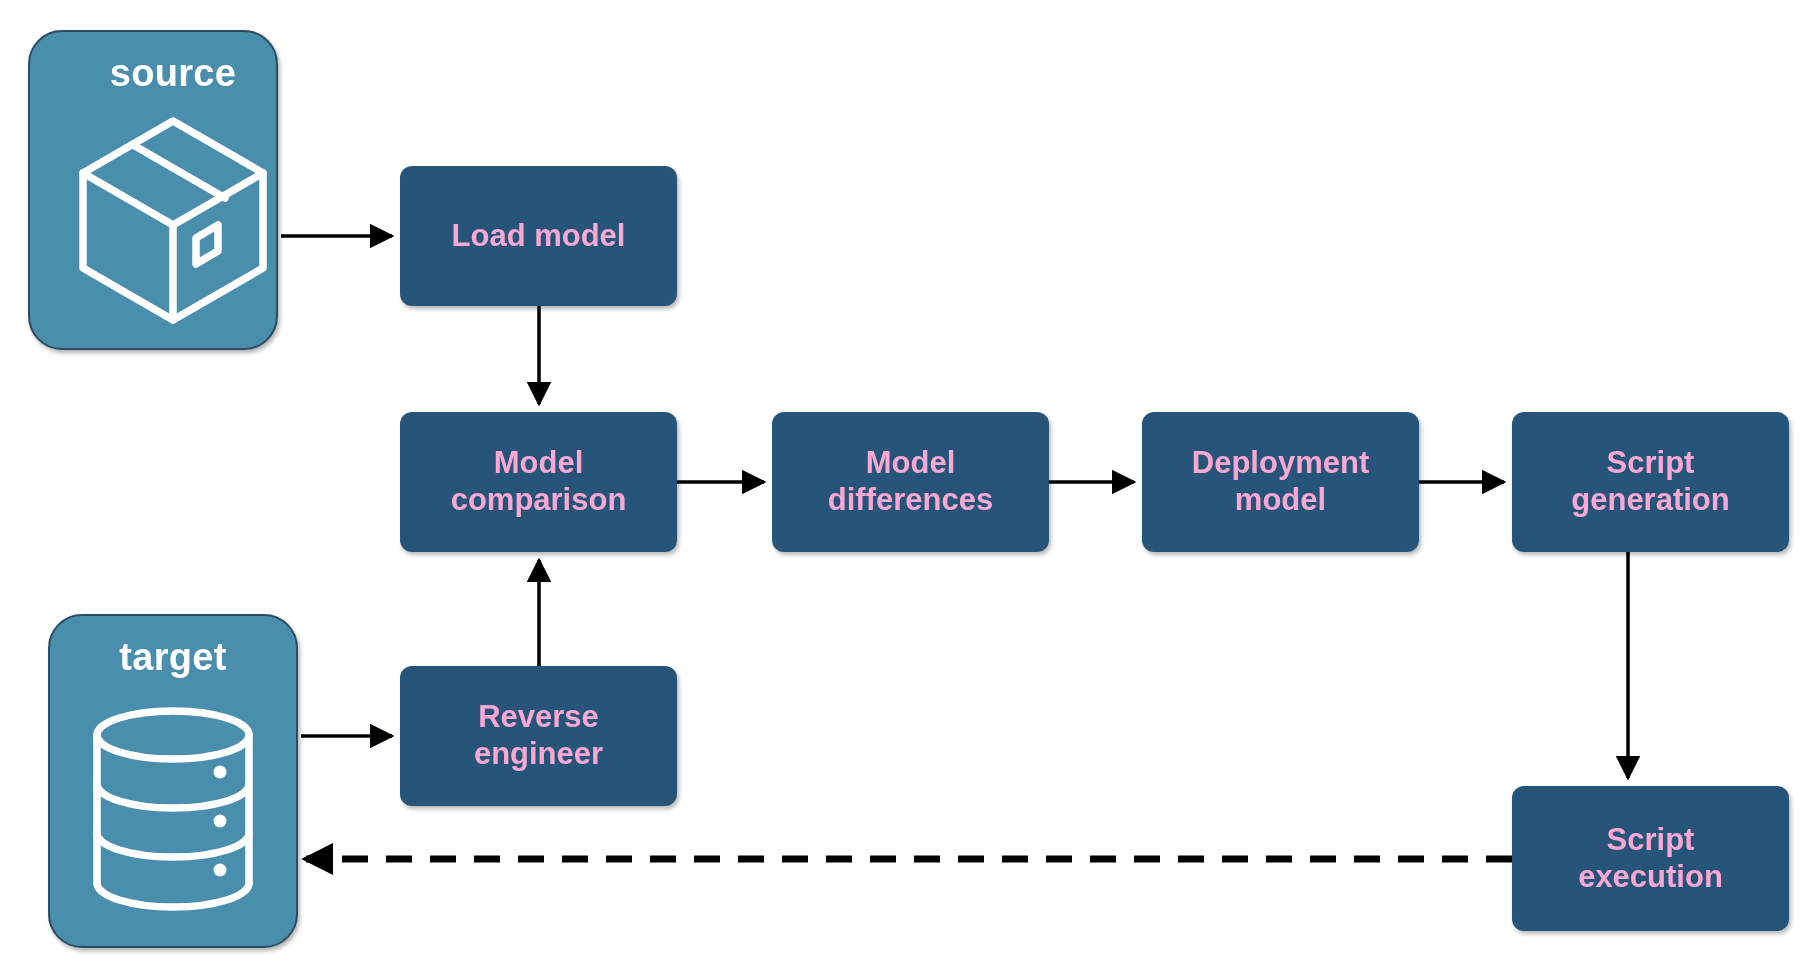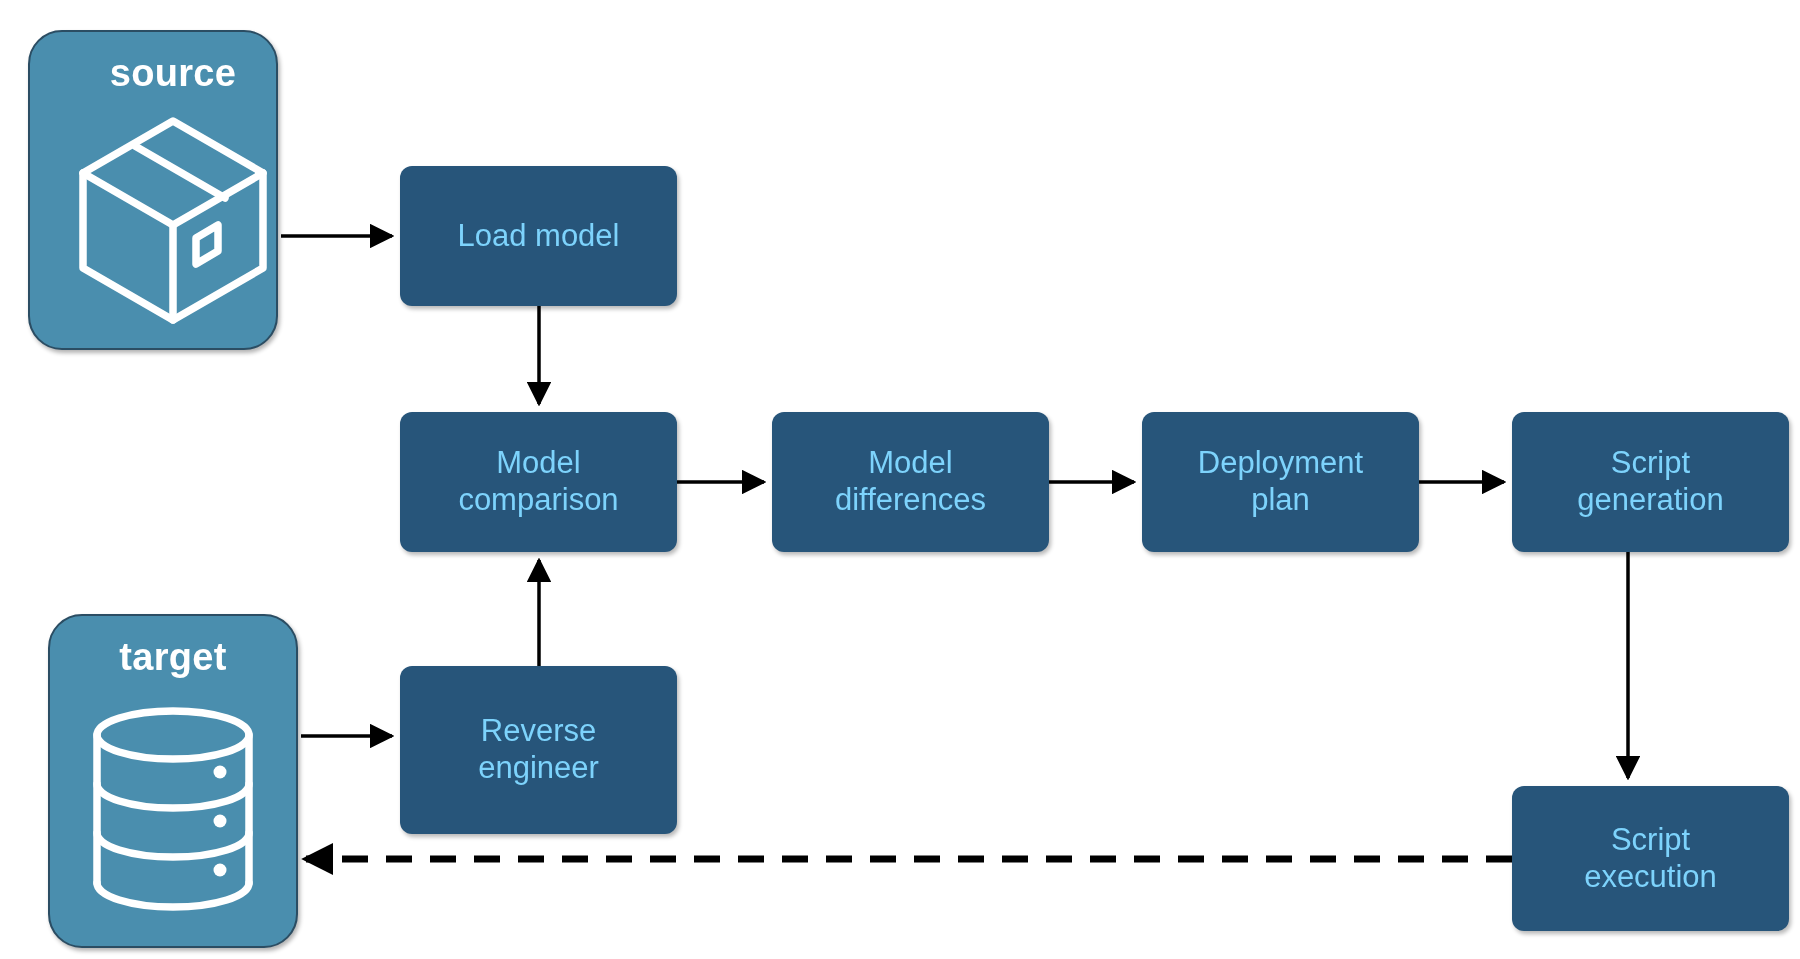--- a/index.html
+++ b/index.html
@@ -43,25 +43,26 @@
   }
   
   .node {
     position: absolute;
     border-radius: 12px;
     box-sizing: border-box;
     display: flex;
     align-items: center;
     justify-content: center;
     text-align: center;
-    color: #7dd3fc;
+    color: #f9a8d4;
     font-size: 31px;
     line-height: 1.18;
     box-shadow: 2px 3px 4px rgba(0,0,0,0.28);
     padding: 4px 8px;
+    font-weight: bold;
   }
   .node-label { display: block; white-space: pre-line; }
   
   .edge-layer {
     position: absolute;
     left: 0; top: 0;
     width: 1800px;
     height: 959px;
     pointer-events: none;
   }
@@ -148,29 +149,29 @@
 comparison</span>
   </div>
 
   <div class="node" style="left:772px; top:412px; width:277px; height:140px; background:#27557a;">
     <span class="node-label">Model
 differences</span>
   </div>
 
   <div class="node" style="left:1142px; top:412px; width:277px; height:140px; background:#27557a;">
     <span class="node-label">Deployment
-plan</span>
+model</span>
   </div>
 
   <div class="node" style="left:1512px; top:412px; width:277px; height:140px; background:#27557a;">
     <span class="node-label">Script
 generation</span>
   </div>
 
-  <div class="node" style="left:400px; top:666px; width:277px; height:168px; background:#27557a;">
+  <div class="node" style="left:400px; top:666px; width:277px; height:140px; background:#27557a;">
     <span class="node-label">Reverse
 engineer</span>
   </div>
 
   <div class="node" style="left:1512px; top:786px; width:277px; height:145px; background:#27557a;">
     <span class="node-label">Script
 execution</span>
   </div>
 
 </div>

